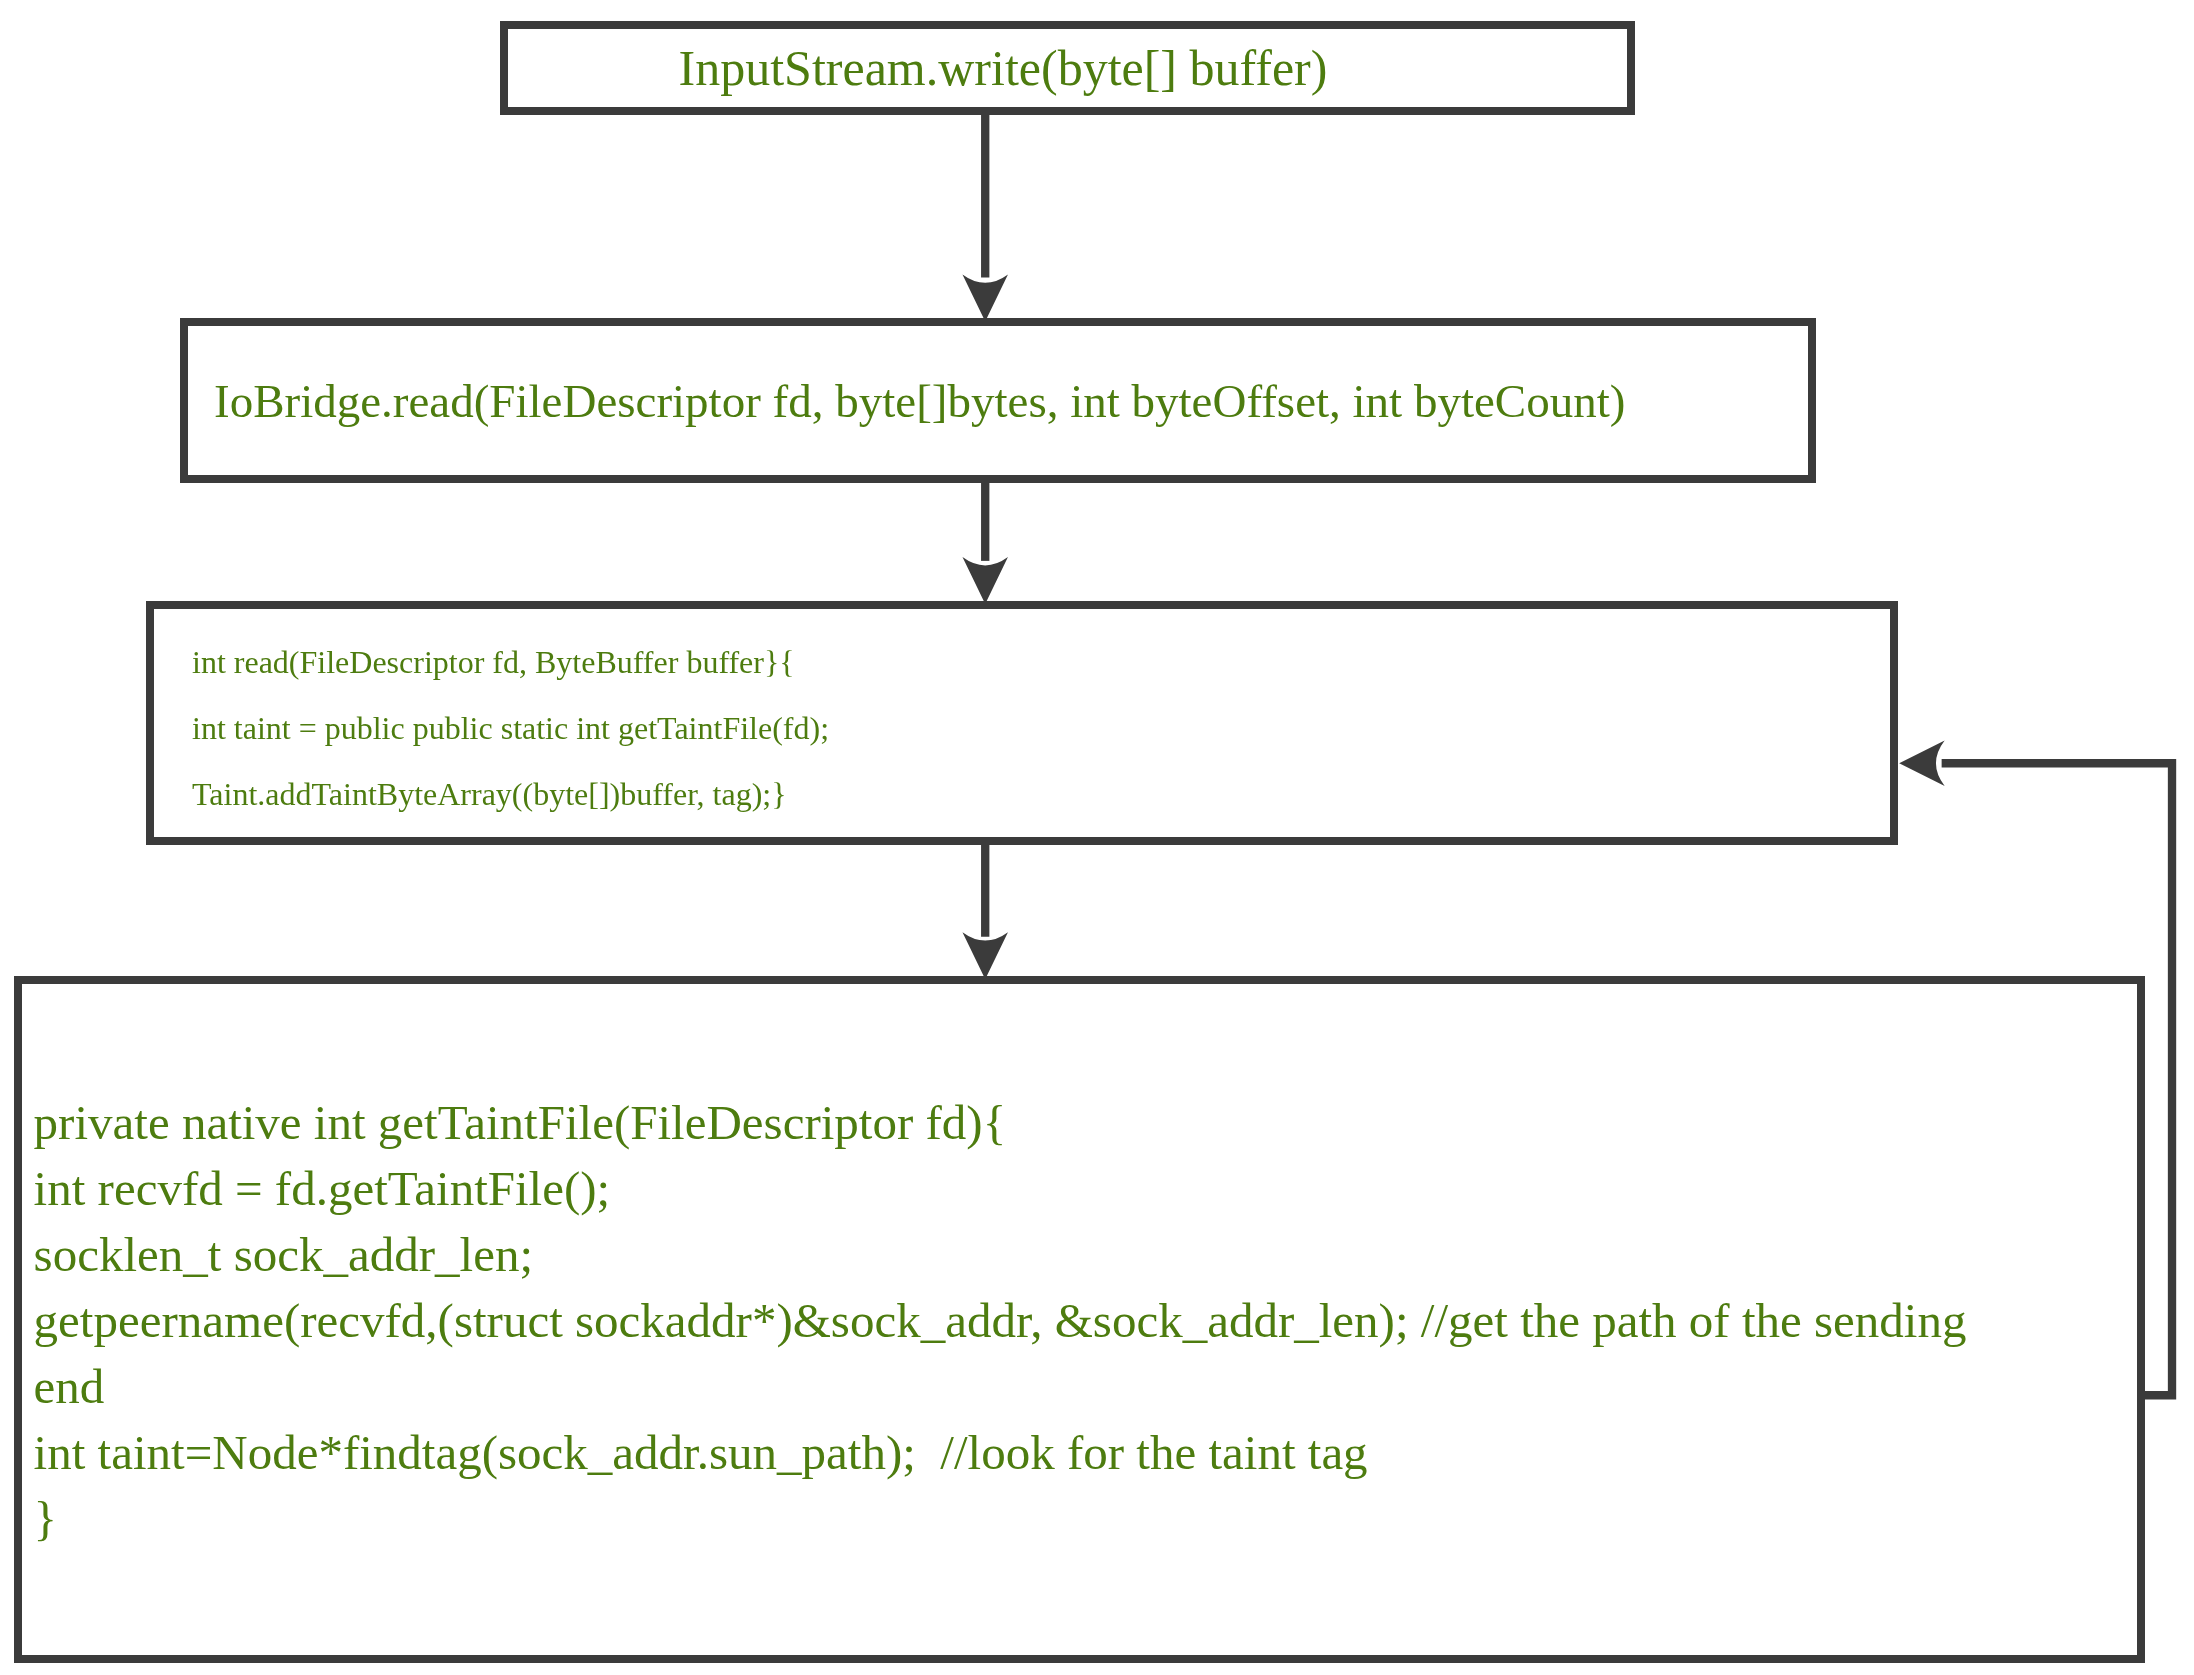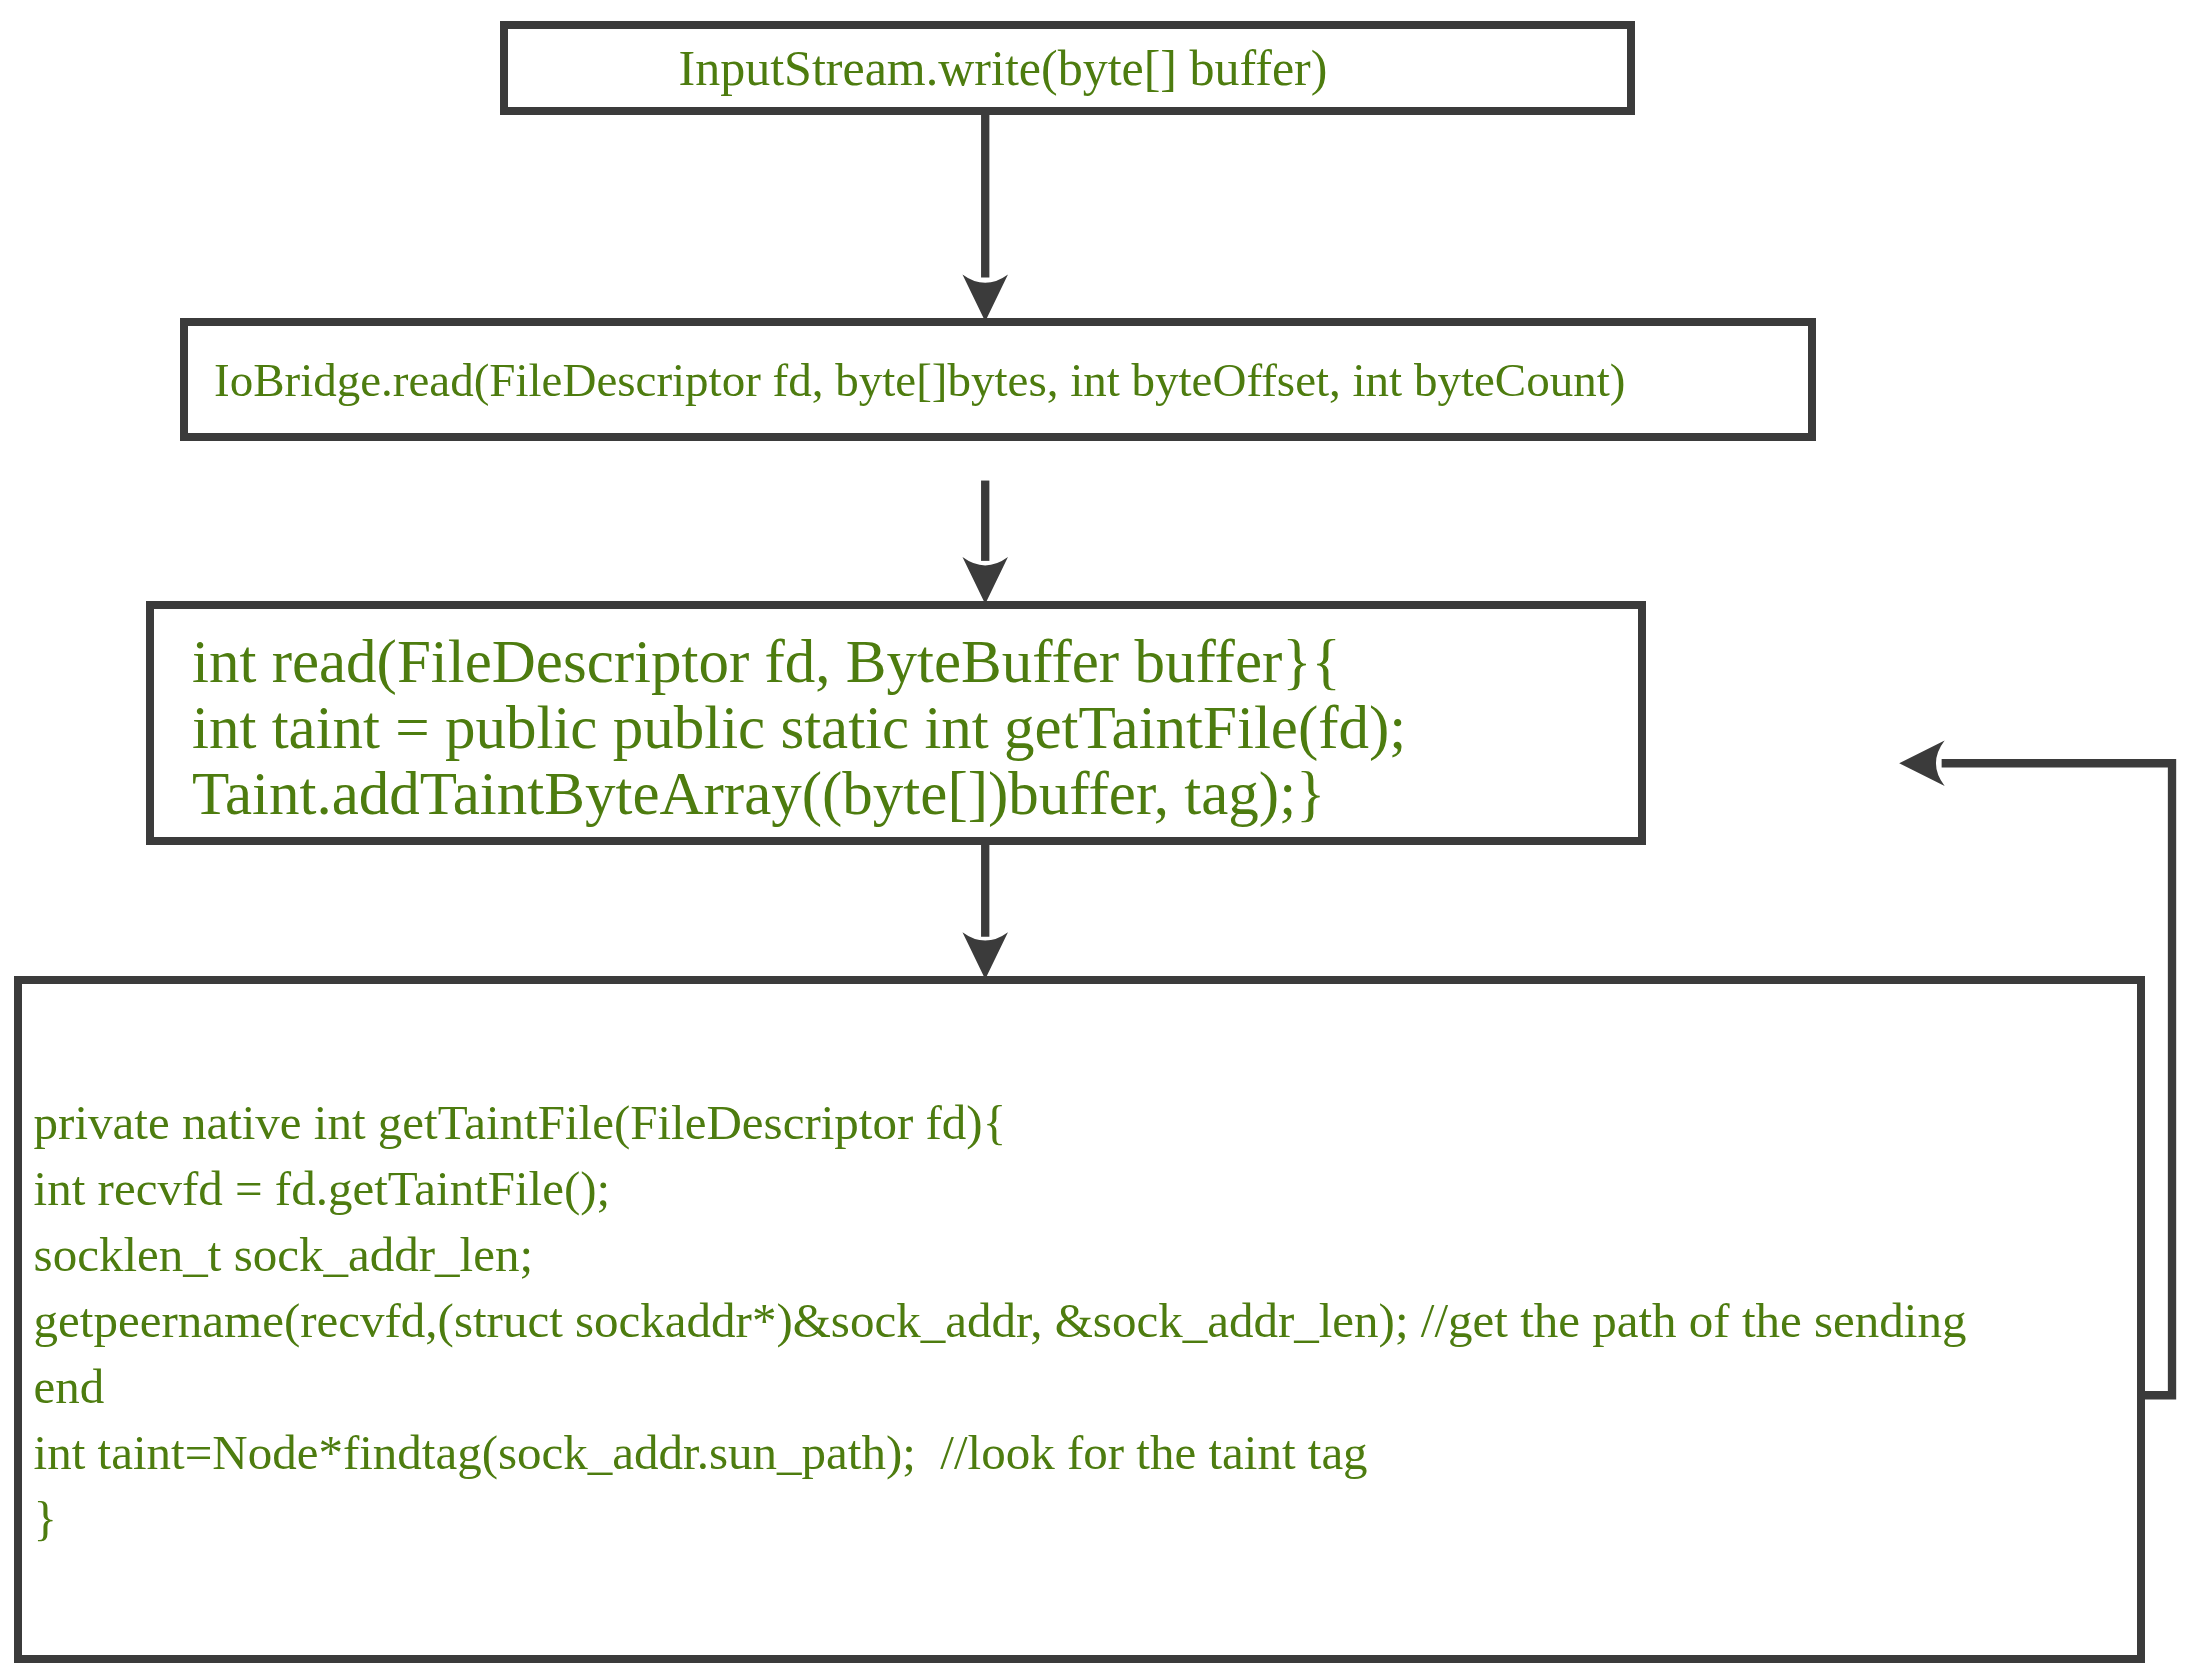--- a/index.html
+++ b/index.html
@@ -33,29 +33,29 @@
   .box .line {
     white-space: pre;
   }
   #box1 {
     left: 500px; top: 21px; width: 1135px; height: 94px;
     display: flex; align-items: center; justify-content: center;
     padding-right: 129px;
     font-size: 50px;
   }
   #box2 {
-    left: 180px; top: 318px; width: 1636px; height: 123px;
+    left: 180px; top: 318px; width: 1636px; height: 165px;
     display: flex; align-items: center;
     padding-left: 26px;
     font-size: 47px;
   }
   #box3 {
-    left: 146px; top: 601px; width: 1500px; height: 244px;
+    left: 146px; top: 601px; width: 1752px; height: 244px;
     padding: 20px 0 0 38px;
-    font-size: 61px;
+    font-size: 32px;
     line-height: 66px;
   }
   #box4 {
     left: 13.6px; top: 976px; width: 2131px; height: 687px;
     padding: 106px 0 0 12px;
     font-size: 49px;
     line-height: 66px;
   }
 </style>
 </head>

